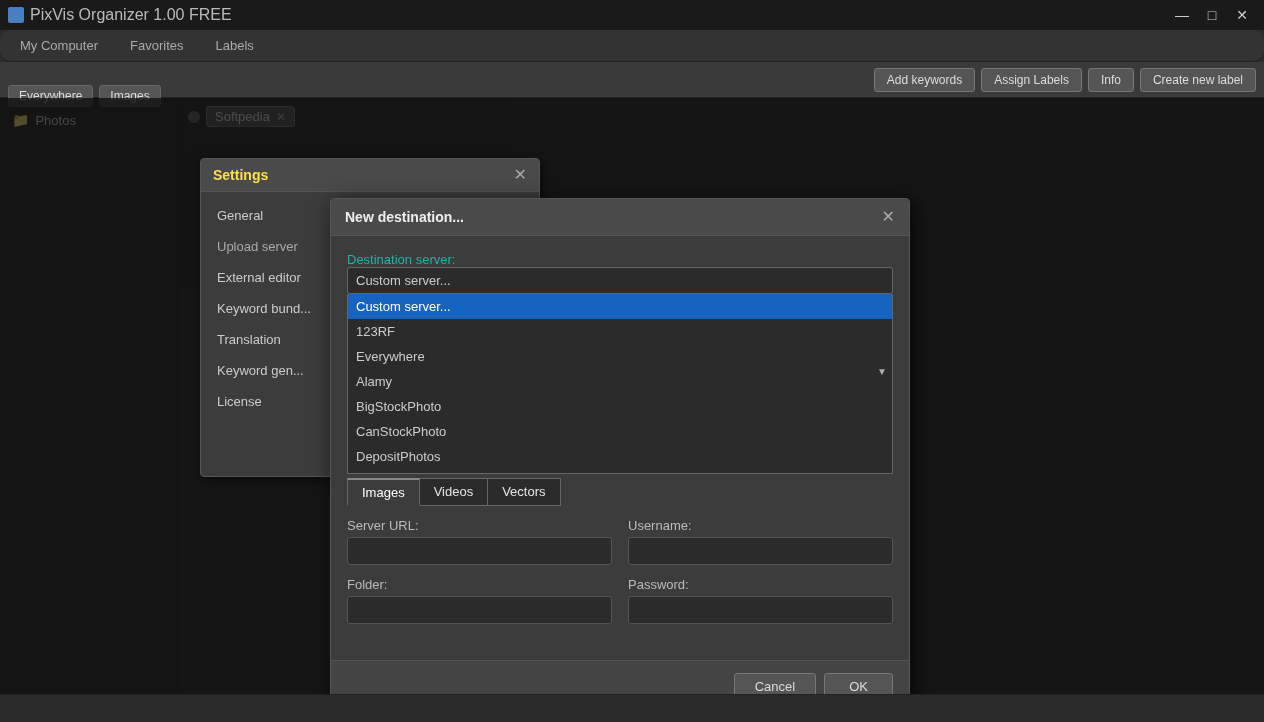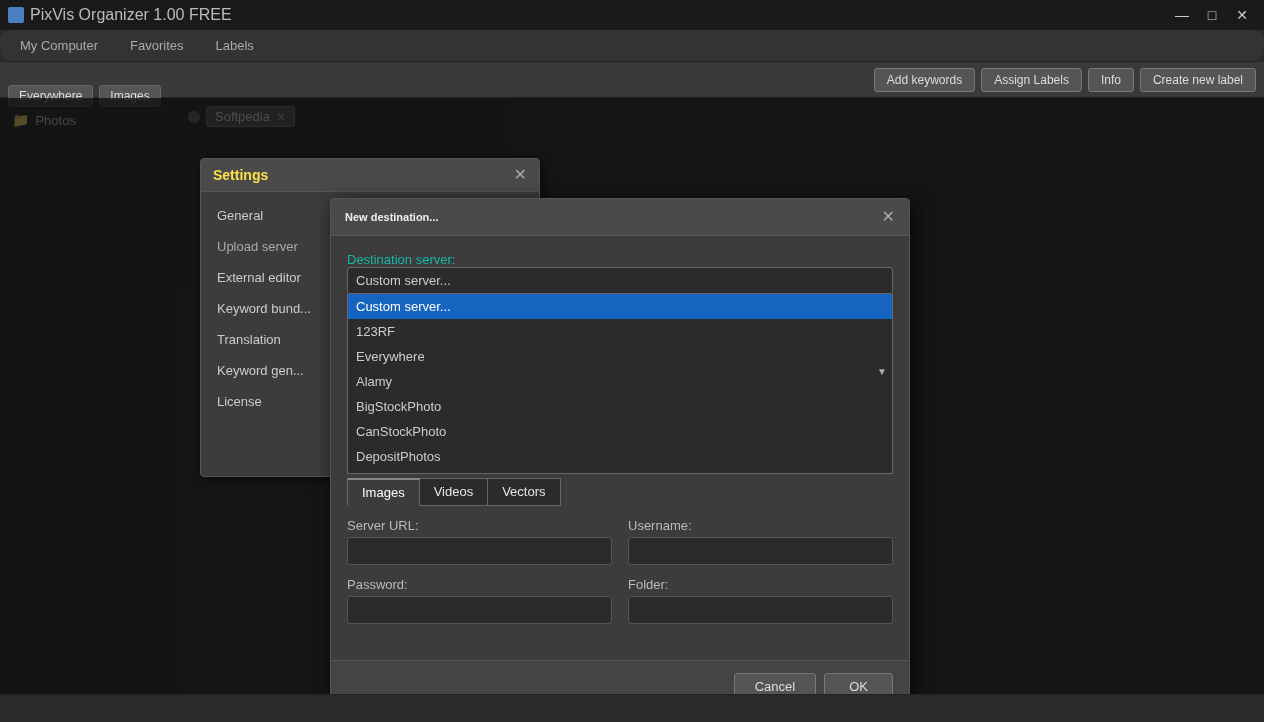--- a/index.html
+++ b/index.html
@@ -244,21 +244,21 @@
     }
     .dialog-titlebar {
       background: #4a4a4a;
       padding: 10px 14px;
       display: flex;
       justify-content: space-between;
       align-items: center;
       border-bottom: 1px solid #555;
     }
     .dialog-title {
-      font-size: 11px;
+      font-size: 14px;
       color: #eee;
       font-weight: bold;
     }
     .dialog-body {
       padding: 16px;
     }
     .field-label {
       font-size: 13px;
       color: #14b8a6;
       margin-bottom: 0;
@@ -560,26 +560,26 @@
             <input class="form-input" type="text" value="" style="">
           </div>
           <div class="form-group">
             <label>Username:</label>
             <input class="form-input" type="text" value="" style="">
           </div>
         </div>
 
         <div class="form-row">
           <div class="form-group">
+            <label>Folder:</label>
+            <input class="form-input" type="text" value="" style="">
+          </div>
+          <div class="form-group">
             <label>Password:</label>
             <input class="form-input" type="password" value="" style="">
-          </div>
-          <div class="form-group">
-            <label>Folder:</label>
-            <input class="form-input" type="text" value="" style="">
           </div>
         </div>
       </div>
 
       <div class="dialog-footer">
         <button class="btn-cancel">Cancel</button>
         <button class="btn-ok">OK</button>
       </div>
     </div>
 

